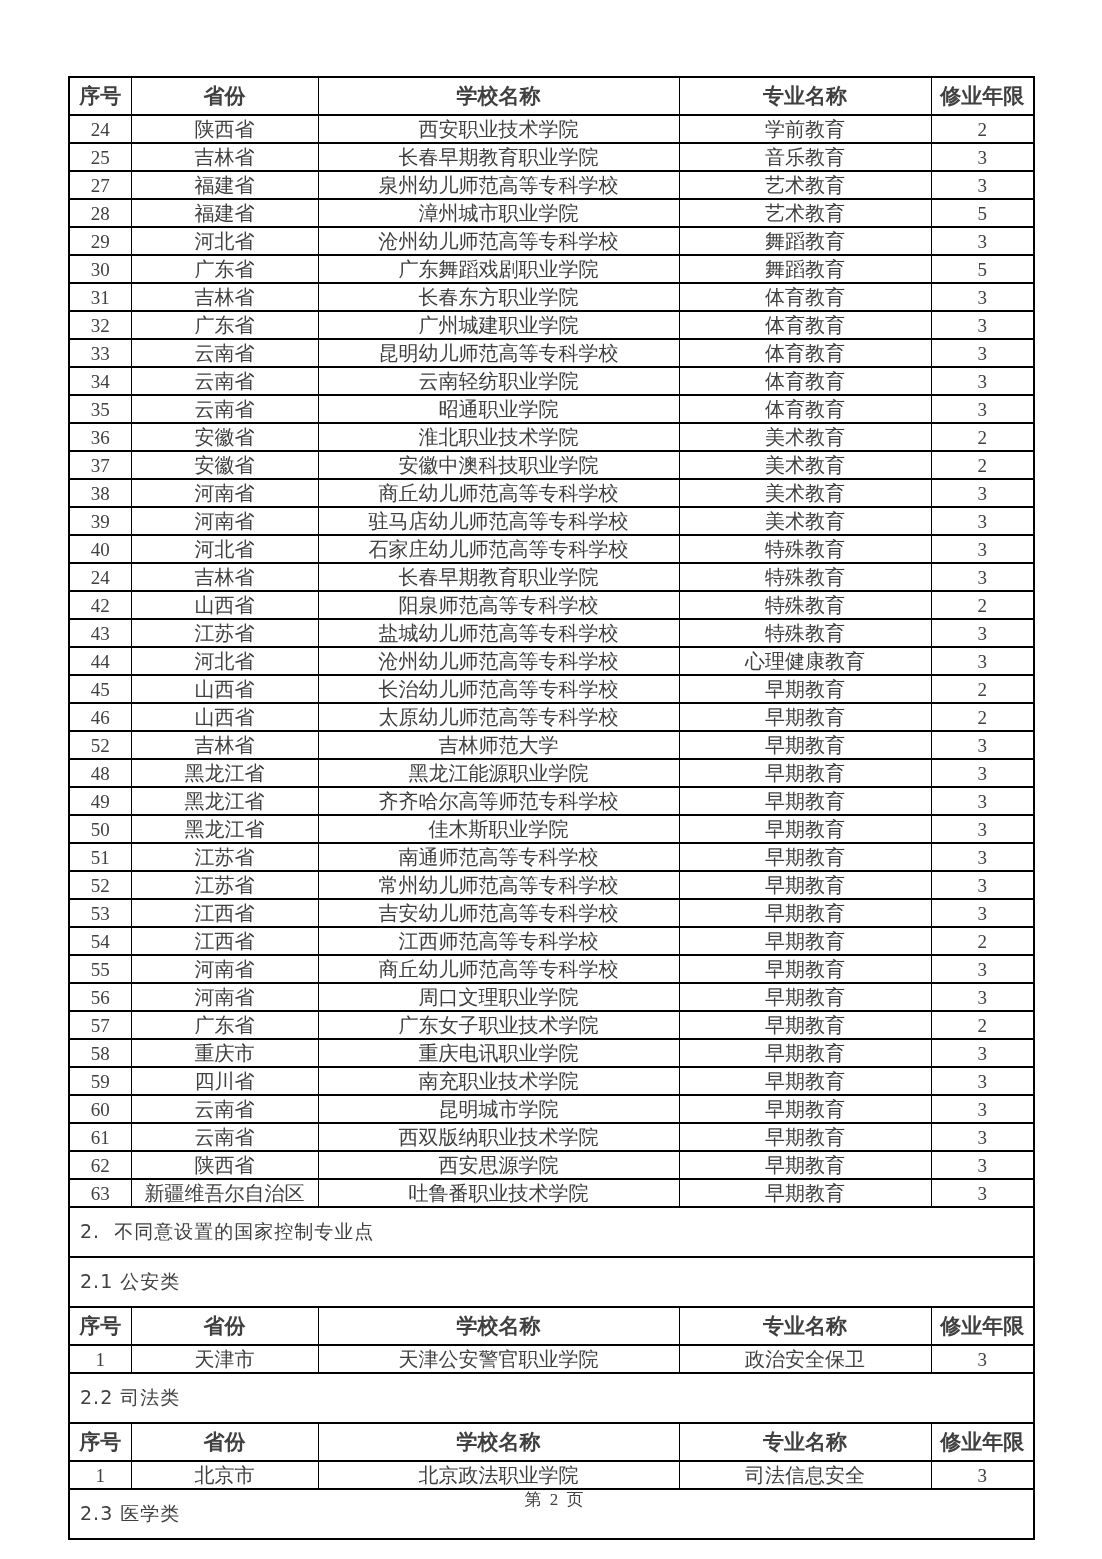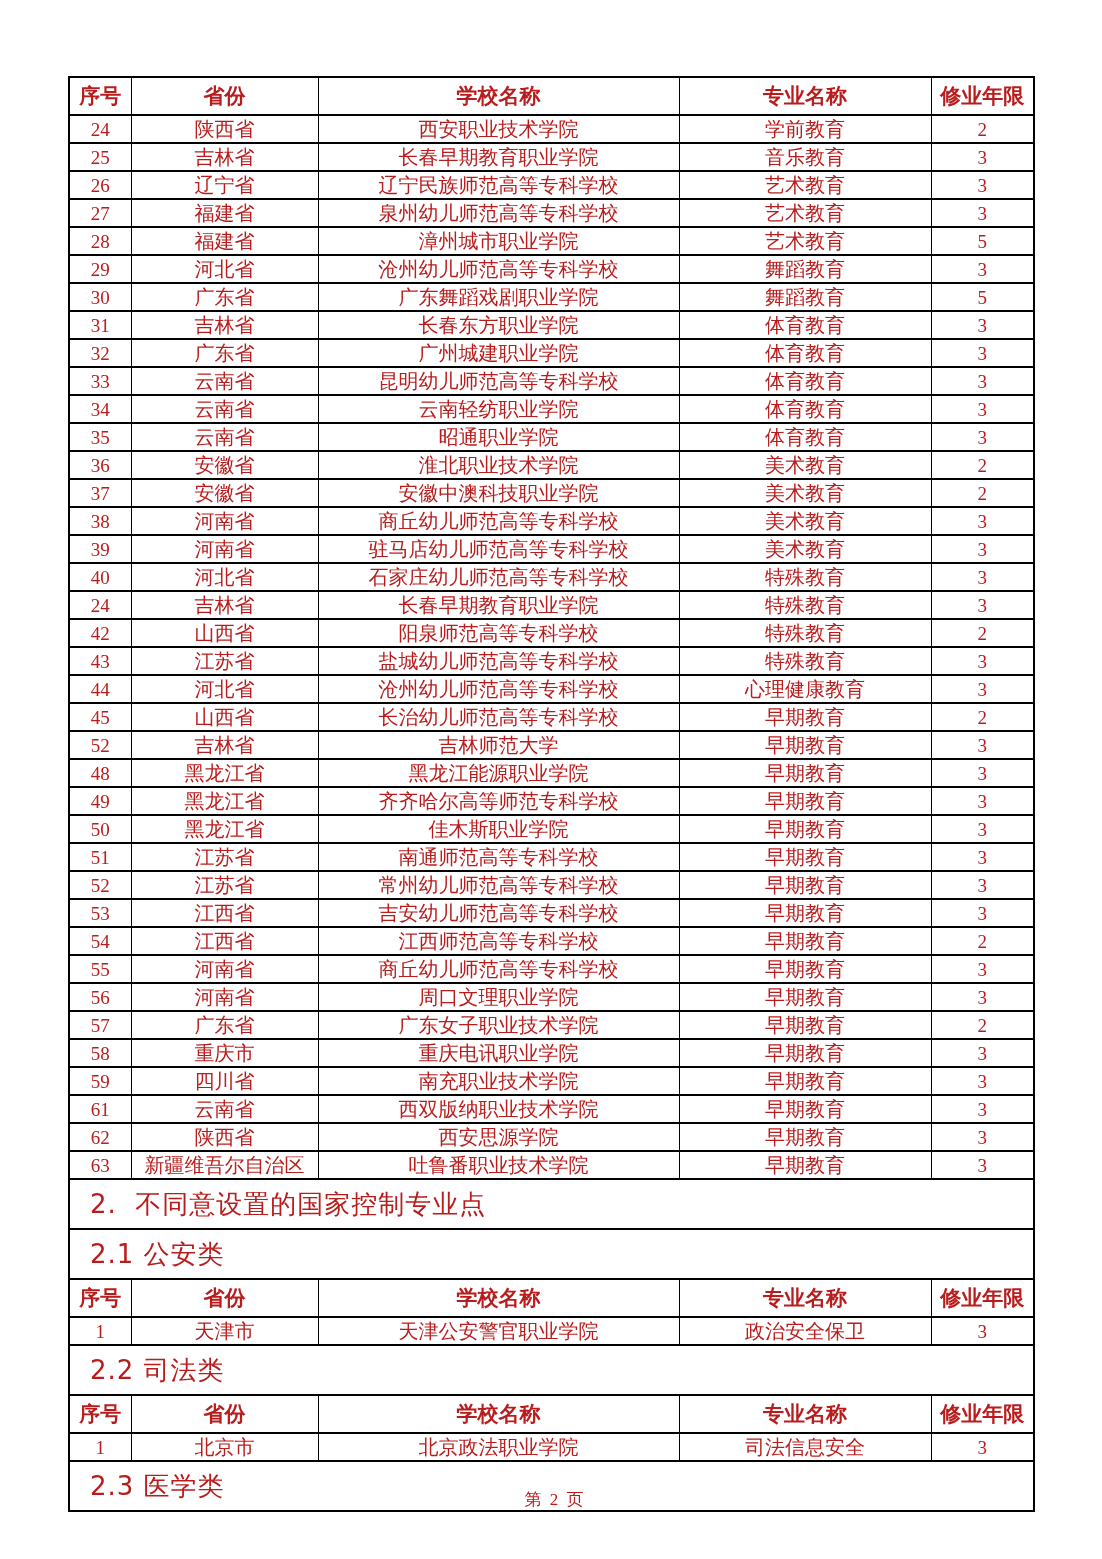--- a/index.html
+++ b/index.html
@@ -7,21 +7,21 @@
     padding: 0;
     background: #ffffff;
   }
   .page {
     position: relative;
     width: 1102px;
     height: 1559px;
     background: #ffffff;
     overflow: hidden;
     font-family: "Liberation Serif", "DejaVu Serif", serif;
-    color: #b91c1c;
+    color: #404040;
   }
   table.main-table {
     position: absolute;
     left: 68px;
     top: 76px;
     width: 965px;
     border-collapse: collapse;
     table-layout: fixed;
     border: 2px solid #000000;
   }
@@ -49,23 +49,23 @@
     font-size: 20px;
     line-height: 1;
   }
   tr.data-row td.num-cell {
     font-size: 19px;
   }
   tr.section-row td {
     height: 48px;
     text-align: left;
     vertical-align: middle;
-    padding-left: 20px;
+    padding-left: 10px;
     font-family: "DejaVu Sans", "Liberation Sans", sans-serif;
-    font-size: 26px;
+    font-size: 19px;
     font-weight: normal;
     white-space: pre;
     letter-spacing: 1px;
   }
   .footer {
     position: absolute;
     left: 4px;
     top: 1488px;
     width: 100%;
     text-align: center;
@@ -102,27 +102,20 @@
           <td class="num-cell">2</td>
         </tr>
         <tr class="data-row">
           <td class="num-cell">25</td>
           <td>吉林省</td>
           <td>长春早期教育职业学院</td>
           <td>音乐教育</td>
           <td class="num-cell">3</td>
         </tr>
         <tr class="data-row">
-          <td class="num-cell">26</td>
-          <td>辽宁省</td>
-          <td>辽宁民族师范高等专科学校</td>
-          <td>艺术教育</td>
-          <td class="num-cell">3</td>
-        </tr>
-        <tr class="data-row">
           <td class="num-cell">27</td>
           <td>福建省</td>
           <td>泉州幼儿师范高等专科学校</td>
           <td>艺术教育</td>
           <td class="num-cell">3</td>
         </tr>
         <tr class="data-row">
           <td class="num-cell">28</td>
           <td>福建省</td>
           <td>漳州城市职业学院</td>
@@ -242,20 +235,27 @@
           <td class="num-cell">3</td>
         </tr>
         <tr class="data-row">
           <td class="num-cell">45</td>
           <td>山西省</td>
           <td>长治幼儿师范高等专科学校</td>
           <td>早期教育</td>
           <td class="num-cell">2</td>
         </tr>
         <tr class="data-row">
+          <td class="num-cell">46</td>
+          <td>山西省</td>
+          <td>太原幼儿师范高等专科学校</td>
+          <td>早期教育</td>
+          <td class="num-cell">2</td>
+        </tr>
+        <tr class="data-row">
           <td class="num-cell">52</td>
           <td>吉林省</td>
           <td>吉林师范大学</td>
           <td>早期教育</td>
           <td class="num-cell">3</td>
         </tr>
         <tr class="data-row">
           <td class="num-cell">48</td>
           <td>黑龙江省</td>
           <td>黑龙江能源职业学院</td>
@@ -329,20 +329,27 @@
           <td class="num-cell">58</td>
           <td>重庆市</td>
           <td>重庆电讯职业学院</td>
           <td>早期教育</td>
           <td class="num-cell">3</td>
         </tr>
         <tr class="data-row">
           <td class="num-cell">59</td>
           <td>四川省</td>
           <td>南充职业技术学院</td>
+          <td>早期教育</td>
+          <td class="num-cell">3</td>
+        </tr>
+        <tr class="data-row">
+          <td class="num-cell">60</td>
+          <td>云南省</td>
+          <td>昆明城市学院</td>
           <td>早期教育</td>
           <td class="num-cell">3</td>
         </tr>
         <tr class="data-row">
           <td class="num-cell">61</td>
           <td>云南省</td>
           <td>西双版纳职业技术学院</td>
           <td>早期教育</td>
           <td class="num-cell">3</td>
         </tr>

